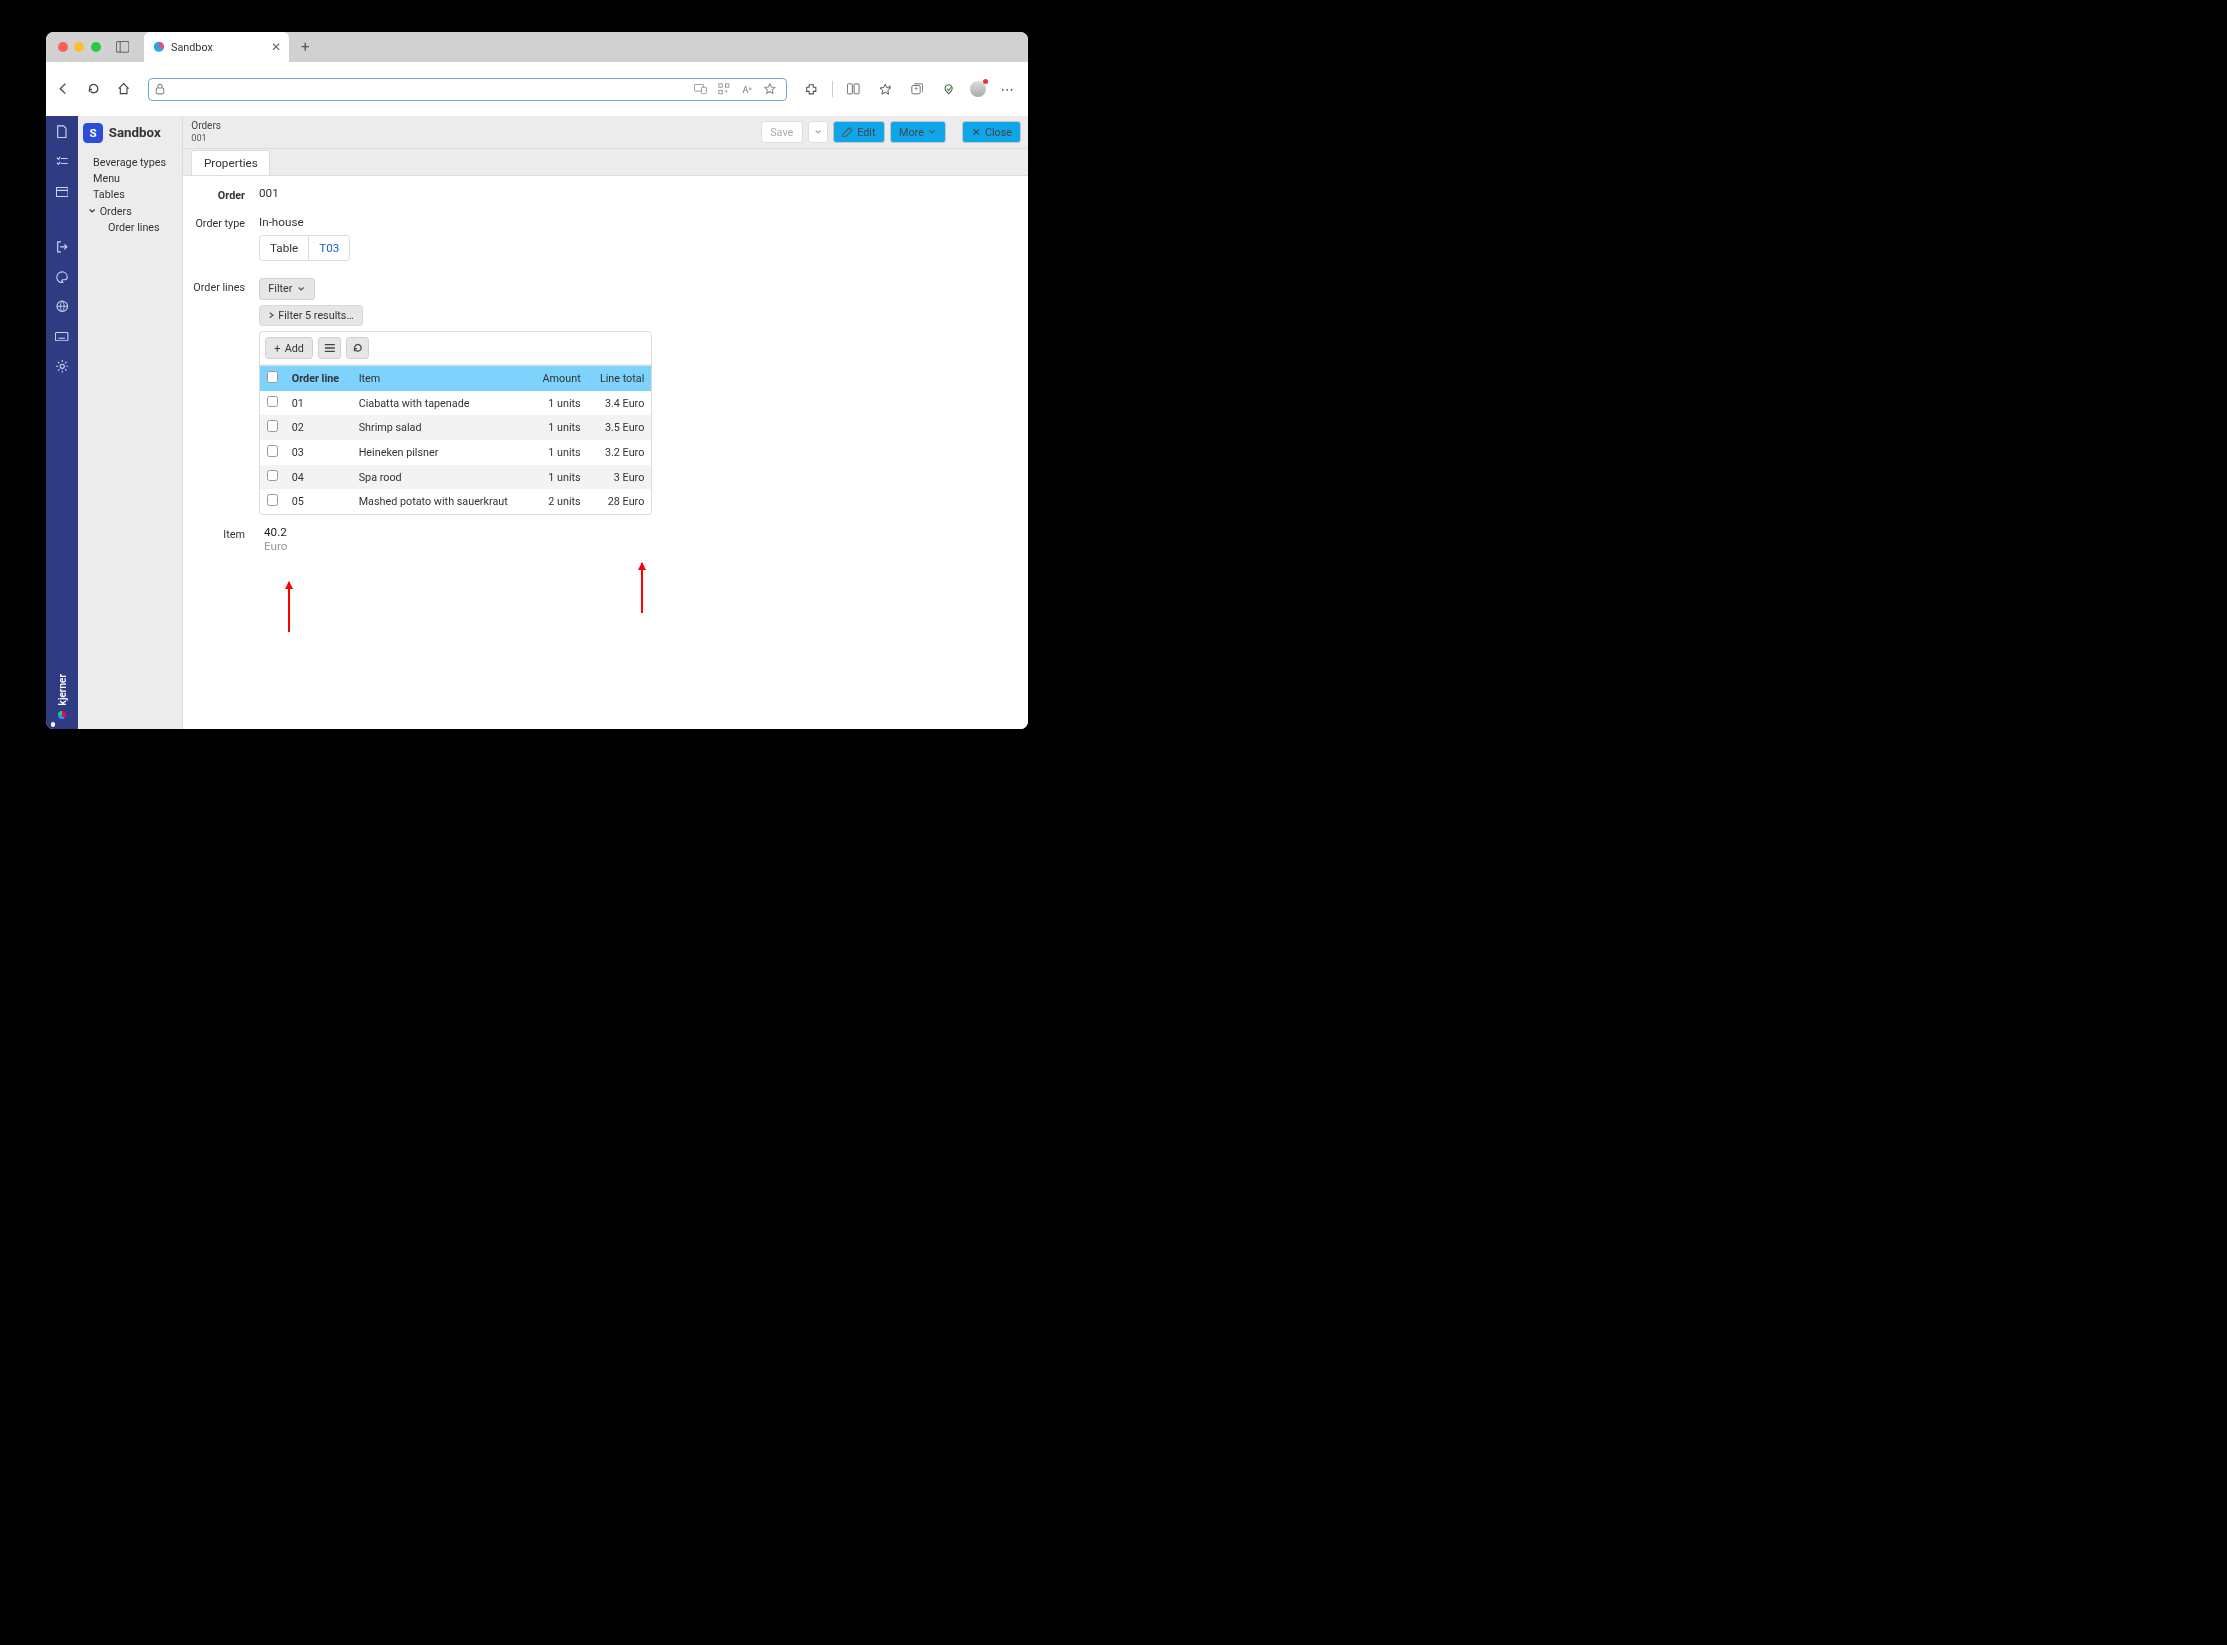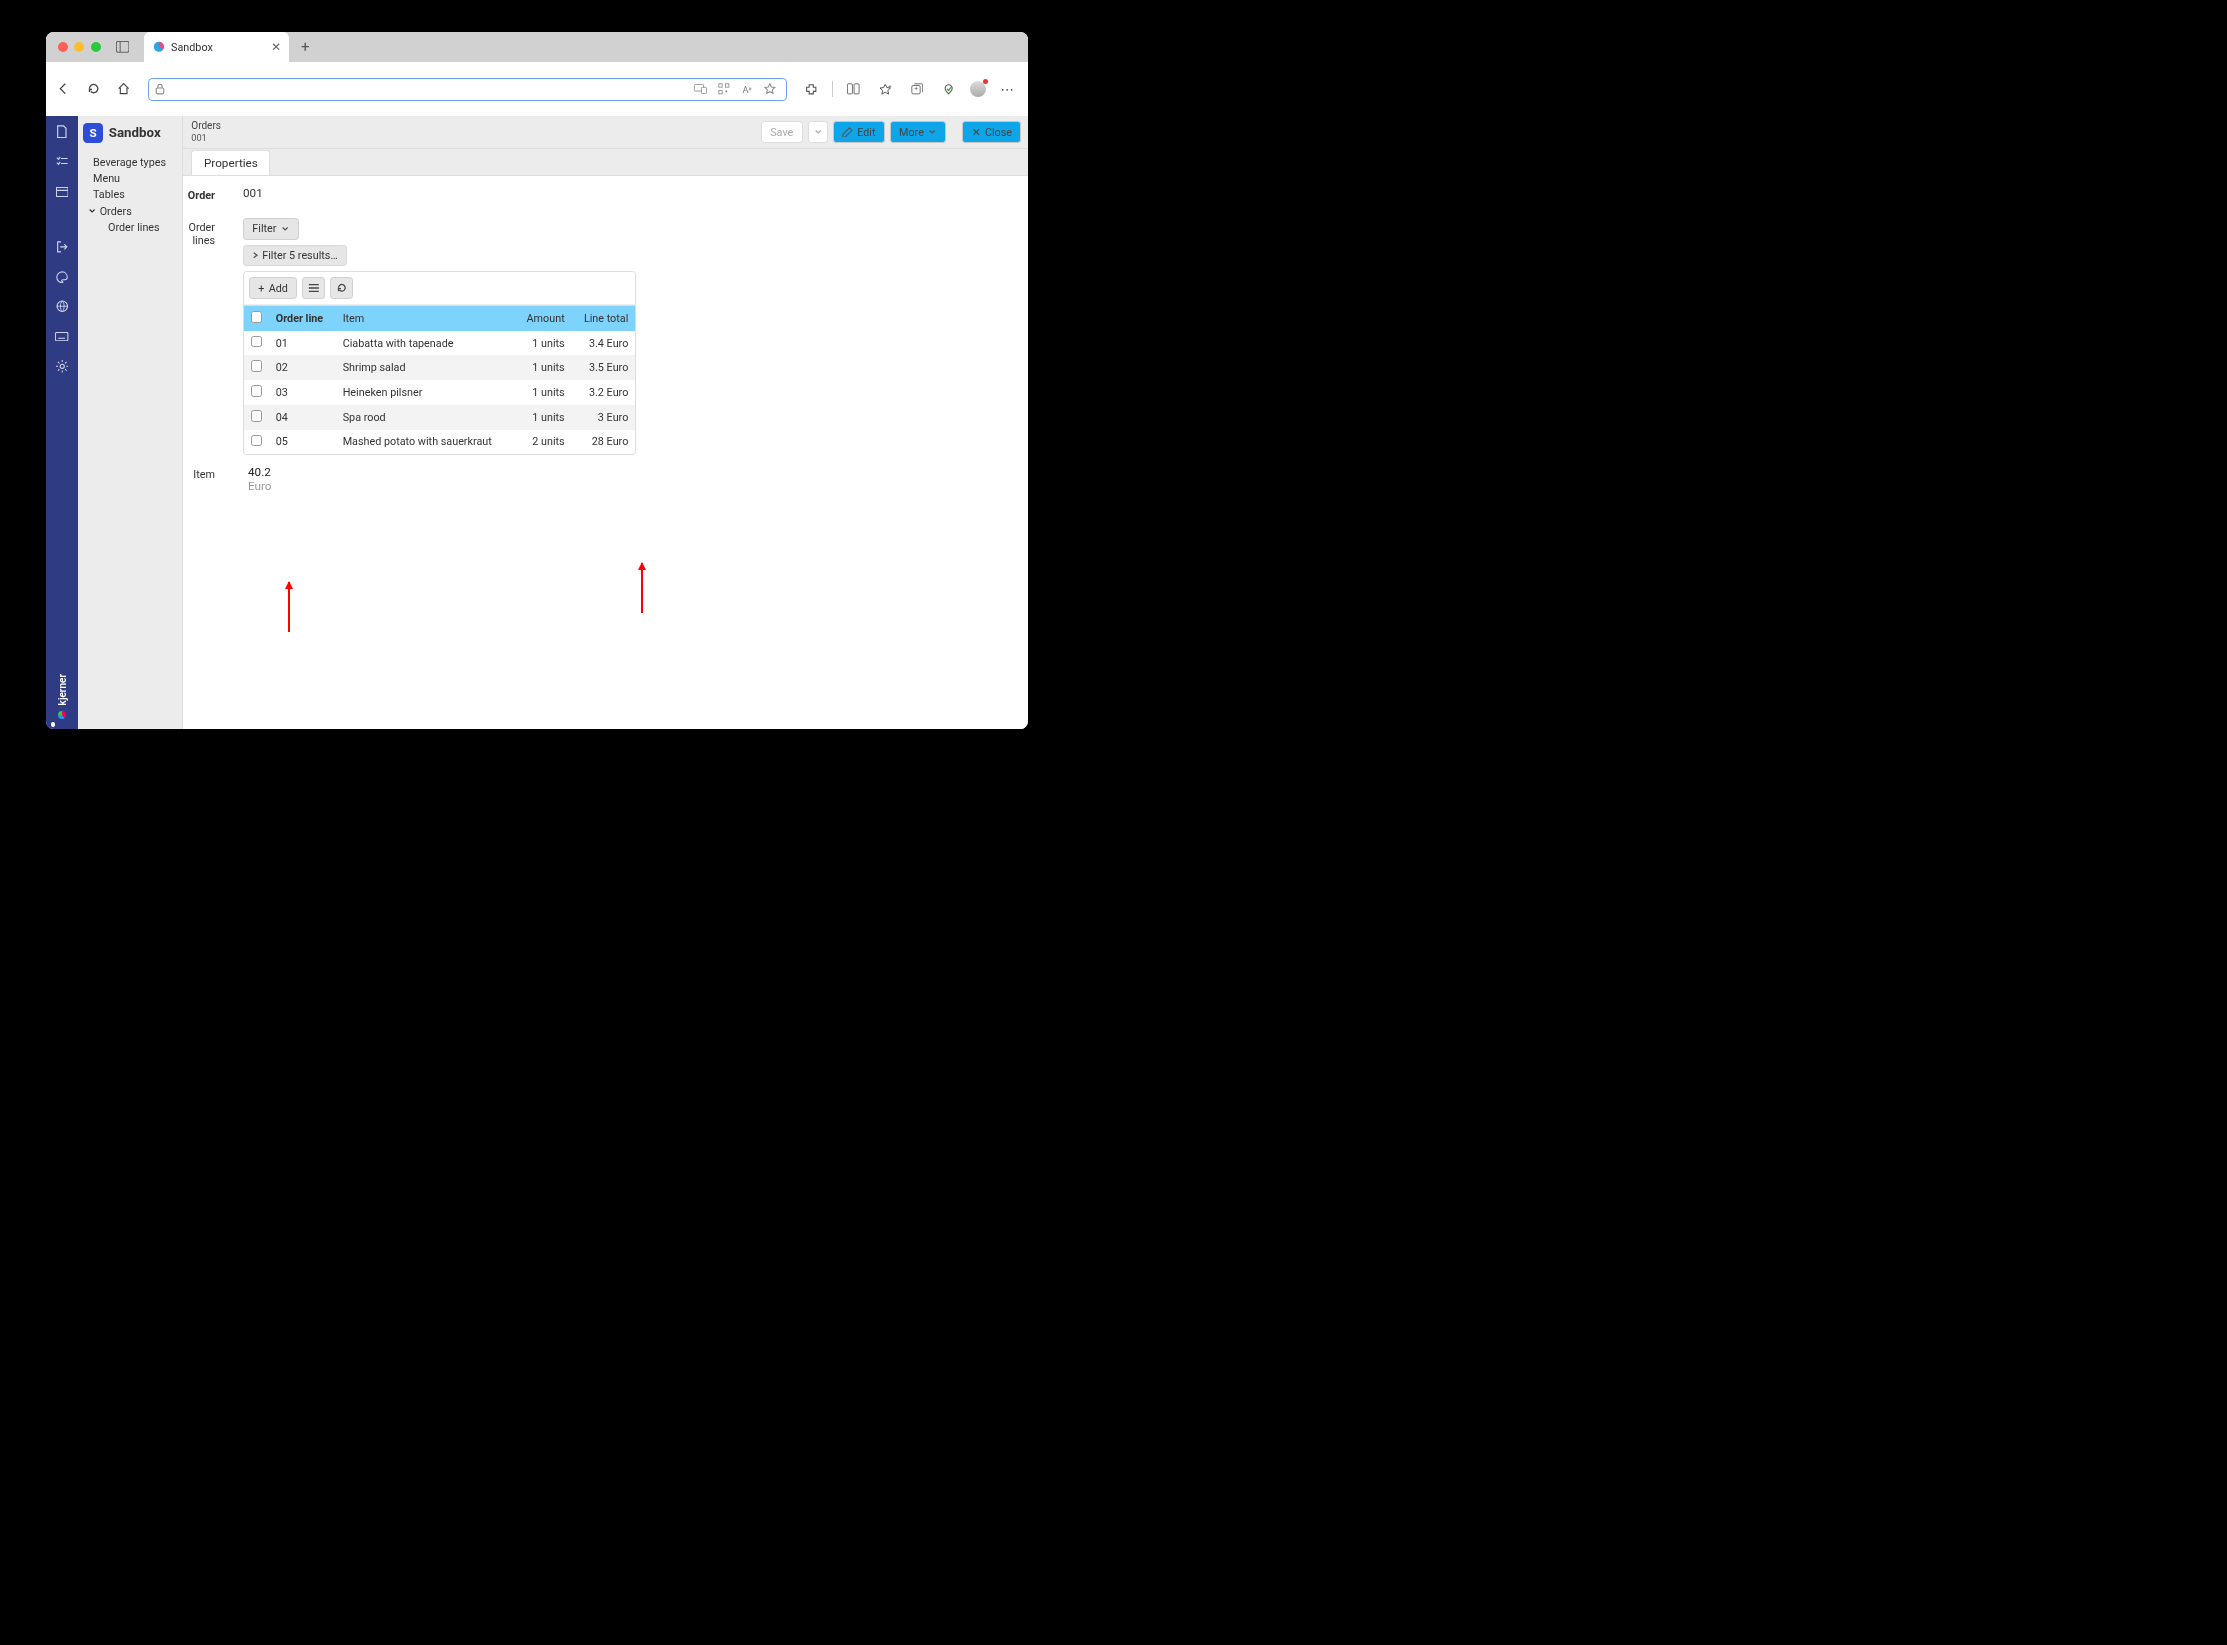--- a/index.html
+++ b/index.html
@@ -53,21 +53,21 @@
 .btns { display:flex; align-items:center; gap:5px;}
 .btn { height:21.7px; padding: 0 8.3px; border:0.8px solid #c7c7c7; background:#fff; border-radius:3.3px; font-size:10.8px; color:#444; display:flex;align-items:center;gap:4.2px; cursor:default;}
 .btn.grey { background:#0ea5e9; }
 .btn.split { padding:0 5px;}
 .btn.disabled { color:#aaa; border-color:#ddd;}
 .btns .gap { width:6.7px;}
 .tabsrow { height:27px; background:#ececec; border-bottom:0.8px solid #ddd; display:flex; align-items:flex-end; padding-left:8.3px;}
 .mtab { background:#fff; border:0.8px solid #ddd; border-bottom:none; height:25px; padding: 0 11.7px; display:flex;align-items:center; font-size:11.7px; color:#333; border-top-left-radius:3.3px; border-top-right-radius:3.3px;}
 .content { flex:1; overflow:auto; padding: 10px 0 33px 0; position:relative;}
 .field { display:flex; align-items:flex-start; margin-bottom:8.3px;}
-.flabel { width: 60px; text-align:right; padding-right:28px; font-size:10.8px; color:#333; padding-top:2.5px;}
+.flabel { width: 76px; text-align:right; padding-right:14px; font-size:10.8px; color:#333; padding-top:2.5px;}
 .flabel.b { font-weight:700;}
 .fval { font-size:11.7px; color:#333; display:flex; flex-direction:column; align-items:flex-start; gap:6.7px;}
 .tablebox { display:flex; border:0.8px solid #ddd; border-radius:3.3px; overflow:hidden;}
 .tablebox .cell { padding:5px 10px; font-size:11.7px;}
 .tablebox .cell + .cell { border-left:0.8px solid #ddd;}
 .link { color:#1a63c8;}
 .chip { background:#e6e6e6; border:0.8px solid #d0d0d0; border-radius:3.3px; padding:3.3px 8.3px; font-size:10.8px; display:flex;align-items:center;gap:5px; color:#333;}
 .filterchip { background:#e6e6e6; border:0.8px solid #d8d8d8; border-radius:3.3px; padding:3.3px 8.3px; font-size:10.8px; color:#333; display:flex;align-items:center;gap:3.3px;}
 
 .oltable { border:0.8px solid #ddd; border-radius:3.3px; overflow:hidden; width:393px;}
@@ -321,20 +321,30 @@
       </div>
 
       <div class="tabsrow">
         <div class="mtab">Properties</div>
       </div>
 
       <div class="content">
         <div class="field">
           <div class="flabel b">Order</div>
           <div class="fval">001</div>
+        </div>
+        <div class="field" style="margin-top:13.3px;">
+          <div class="flabel">Order type</div>
+          <div class="fval">
+            <div>In-house</div>
+            <div class="tablebox">
+              <div class="cell">Table</div>
+              <div class="cell link">T03</div>
+            </div>
+          </div>
         </div>
         <div class="field" style="margin-top:16.7px;">
           <div class="flabel">Order lines</div>
           <div class="fval" style="gap:5px;">
             <div class="chip">
               <span>Filter</span>
               <span>
                   <svg width="8.3" height="8.3" viewBox="0 0 10 10">
                     <path d="M2 3l3 3 3-3" fill="none" stroke="#555" stroke-width="1.5"></path>
                   </svg>

